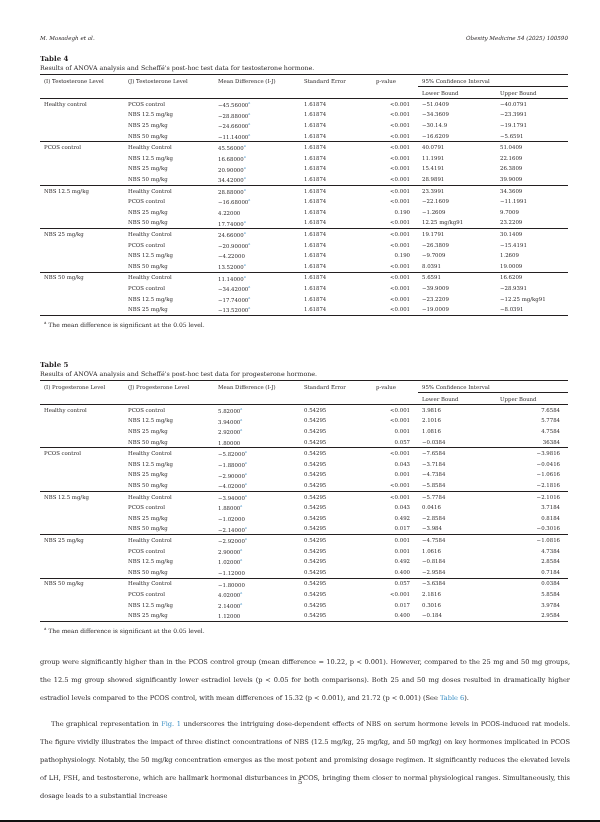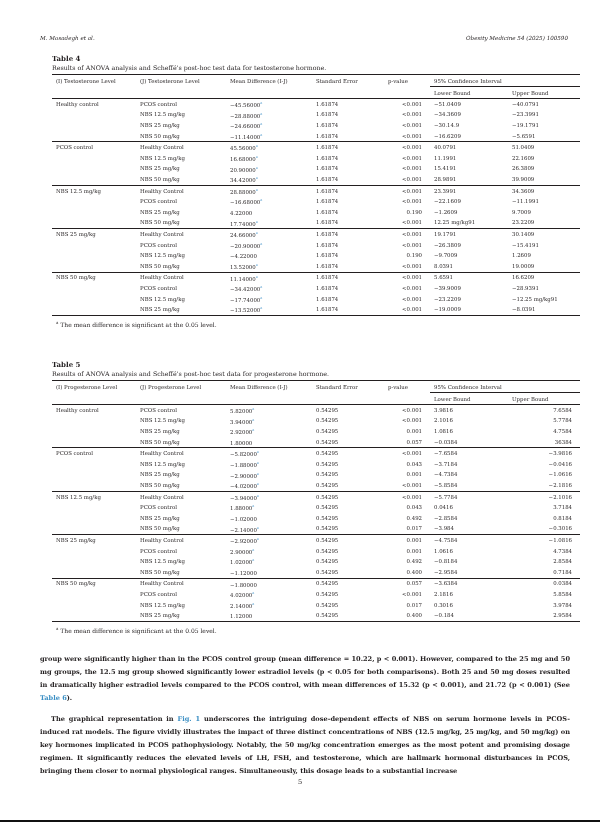--- a/index.html
+++ b/index.html
@@ -6,40 +6,40 @@
   body {
     width: 600px; height: 822px; position: relative; overflow: hidden;
     font-family: "DejaVu Serif", "Liberation Serif", serif;
     color: #231f20;
   }
   .running-head {
     position: absolute; top: 35px; left: 40px; right: 32px;
     display: flex; justify-content: space-between;
     font-size: 5.6px; font-style: italic;
   }
-  .table-block { position: absolute; left: 40px; width: 530px; margin-left: 12px; }
+  .table-block { position: absolute; left: 40px; width: 530px; }
   .tbl-label { font-size: 7px; font-weight: bold; line-height: 9px; }
   .tbl-caption { font-size: 6.3px; line-height: 9px; }
   table.data {
     width: 528px; border-collapse: collapse; font-size: 5.4px;
     table-layout: fixed;
   }
   table.data th { font-weight: normal; text-align: left; padding: 0 0 0 4px; height: 11px; vertical-align: middle; }
   table.data td { padding: 0 0 0 4px; height: 8.8px; line-height: 8.8px; vertical-align: middle; white-space: nowrap; }
   .hdr-top { border-top: 1px solid #231f20; }
   .hdr-bottom { border-bottom: 1px solid #231f20; }
   .ci-sub { border-top: 0.8px solid #231f20; }
   .table-end { border-bottom: 1px solid #231f20; }
   .sup { font-size: 3.5px; vertical-align: super; color: #5aa0d0; }
   .num-right { text-align: right; padding-right: 8px !important; }
   .footnote { font-size: 6px; margin-top: 4px; padding-left: 4px; }
   .footnote .mark { font-size: 4px; vertical-align: super; }
   .body-text {
     position: absolute; left: 40px; width: 530px; top: 653px;
-    font-size: 6.6px; line-height: 13px; text-align: justify; font-weight: bold;
+    font-size: 6.6px; line-height: 18px; text-align: justify;
   }
   .body-text p { margin: 0; }
   .body-text p.indent { text-indent: 11px; margin-top: 8px; }
   .link { color: #3b8fc4; }
   .page-num {
     position: absolute; top: 778px; left: 0; width: 600px; text-align: center;
     font-size: 6.6px;
   }
   .bottom-line { position: absolute; left: 0; right: 0; bottom: 0; height: 2px; background: #111; }
 </style>

